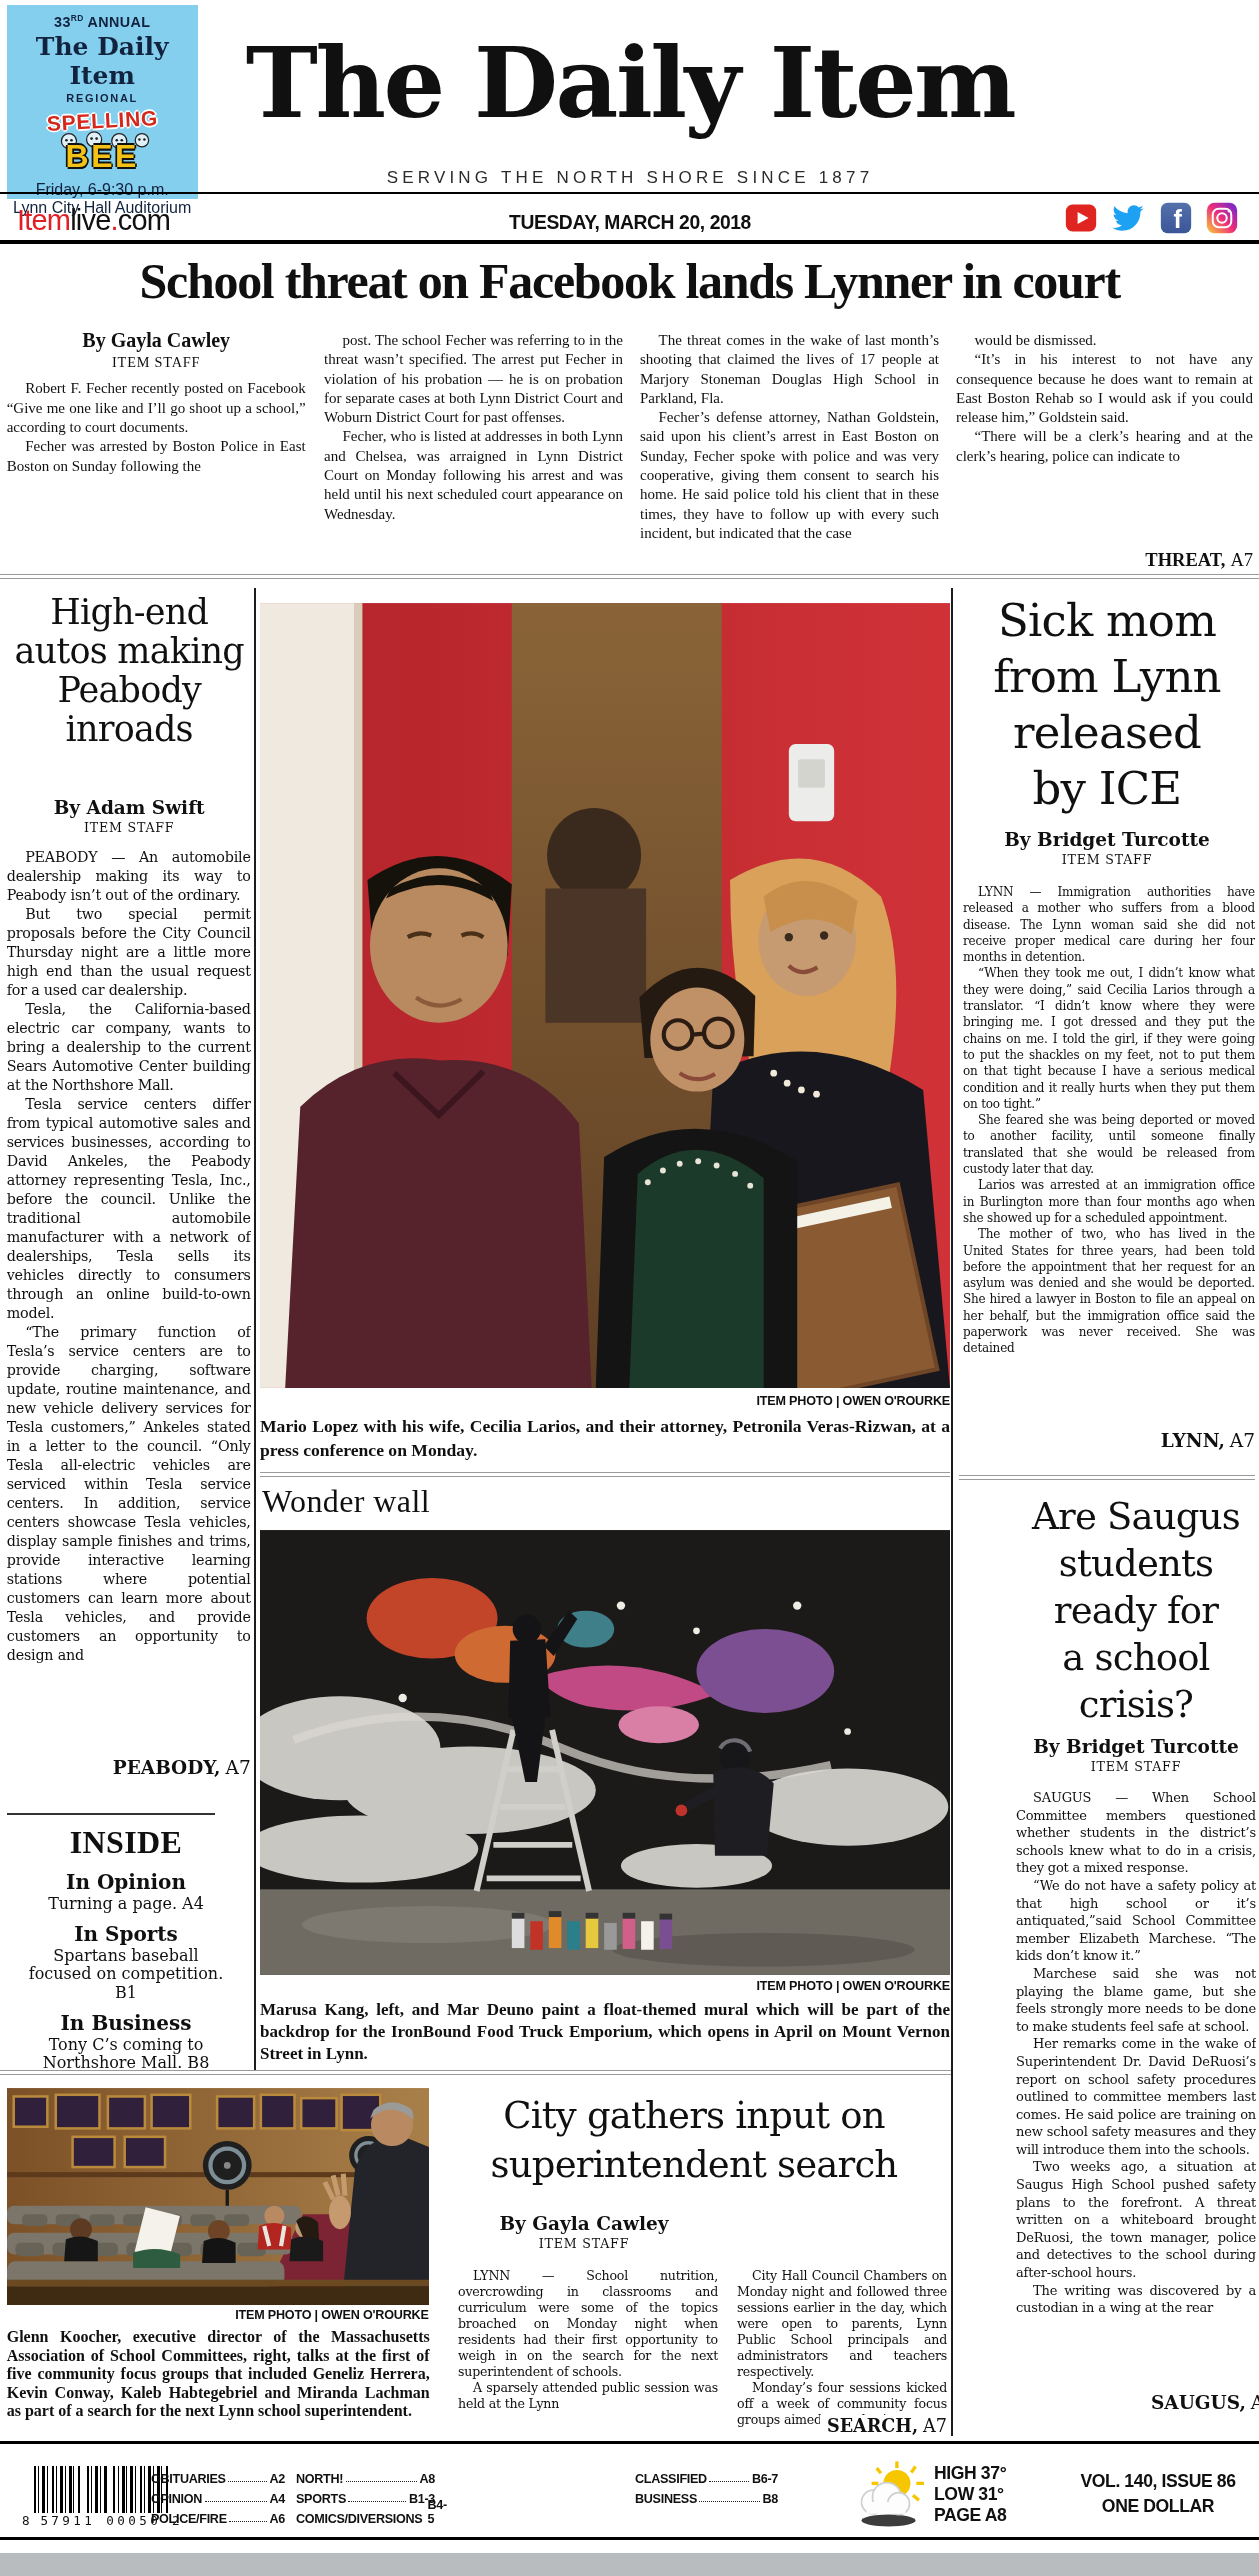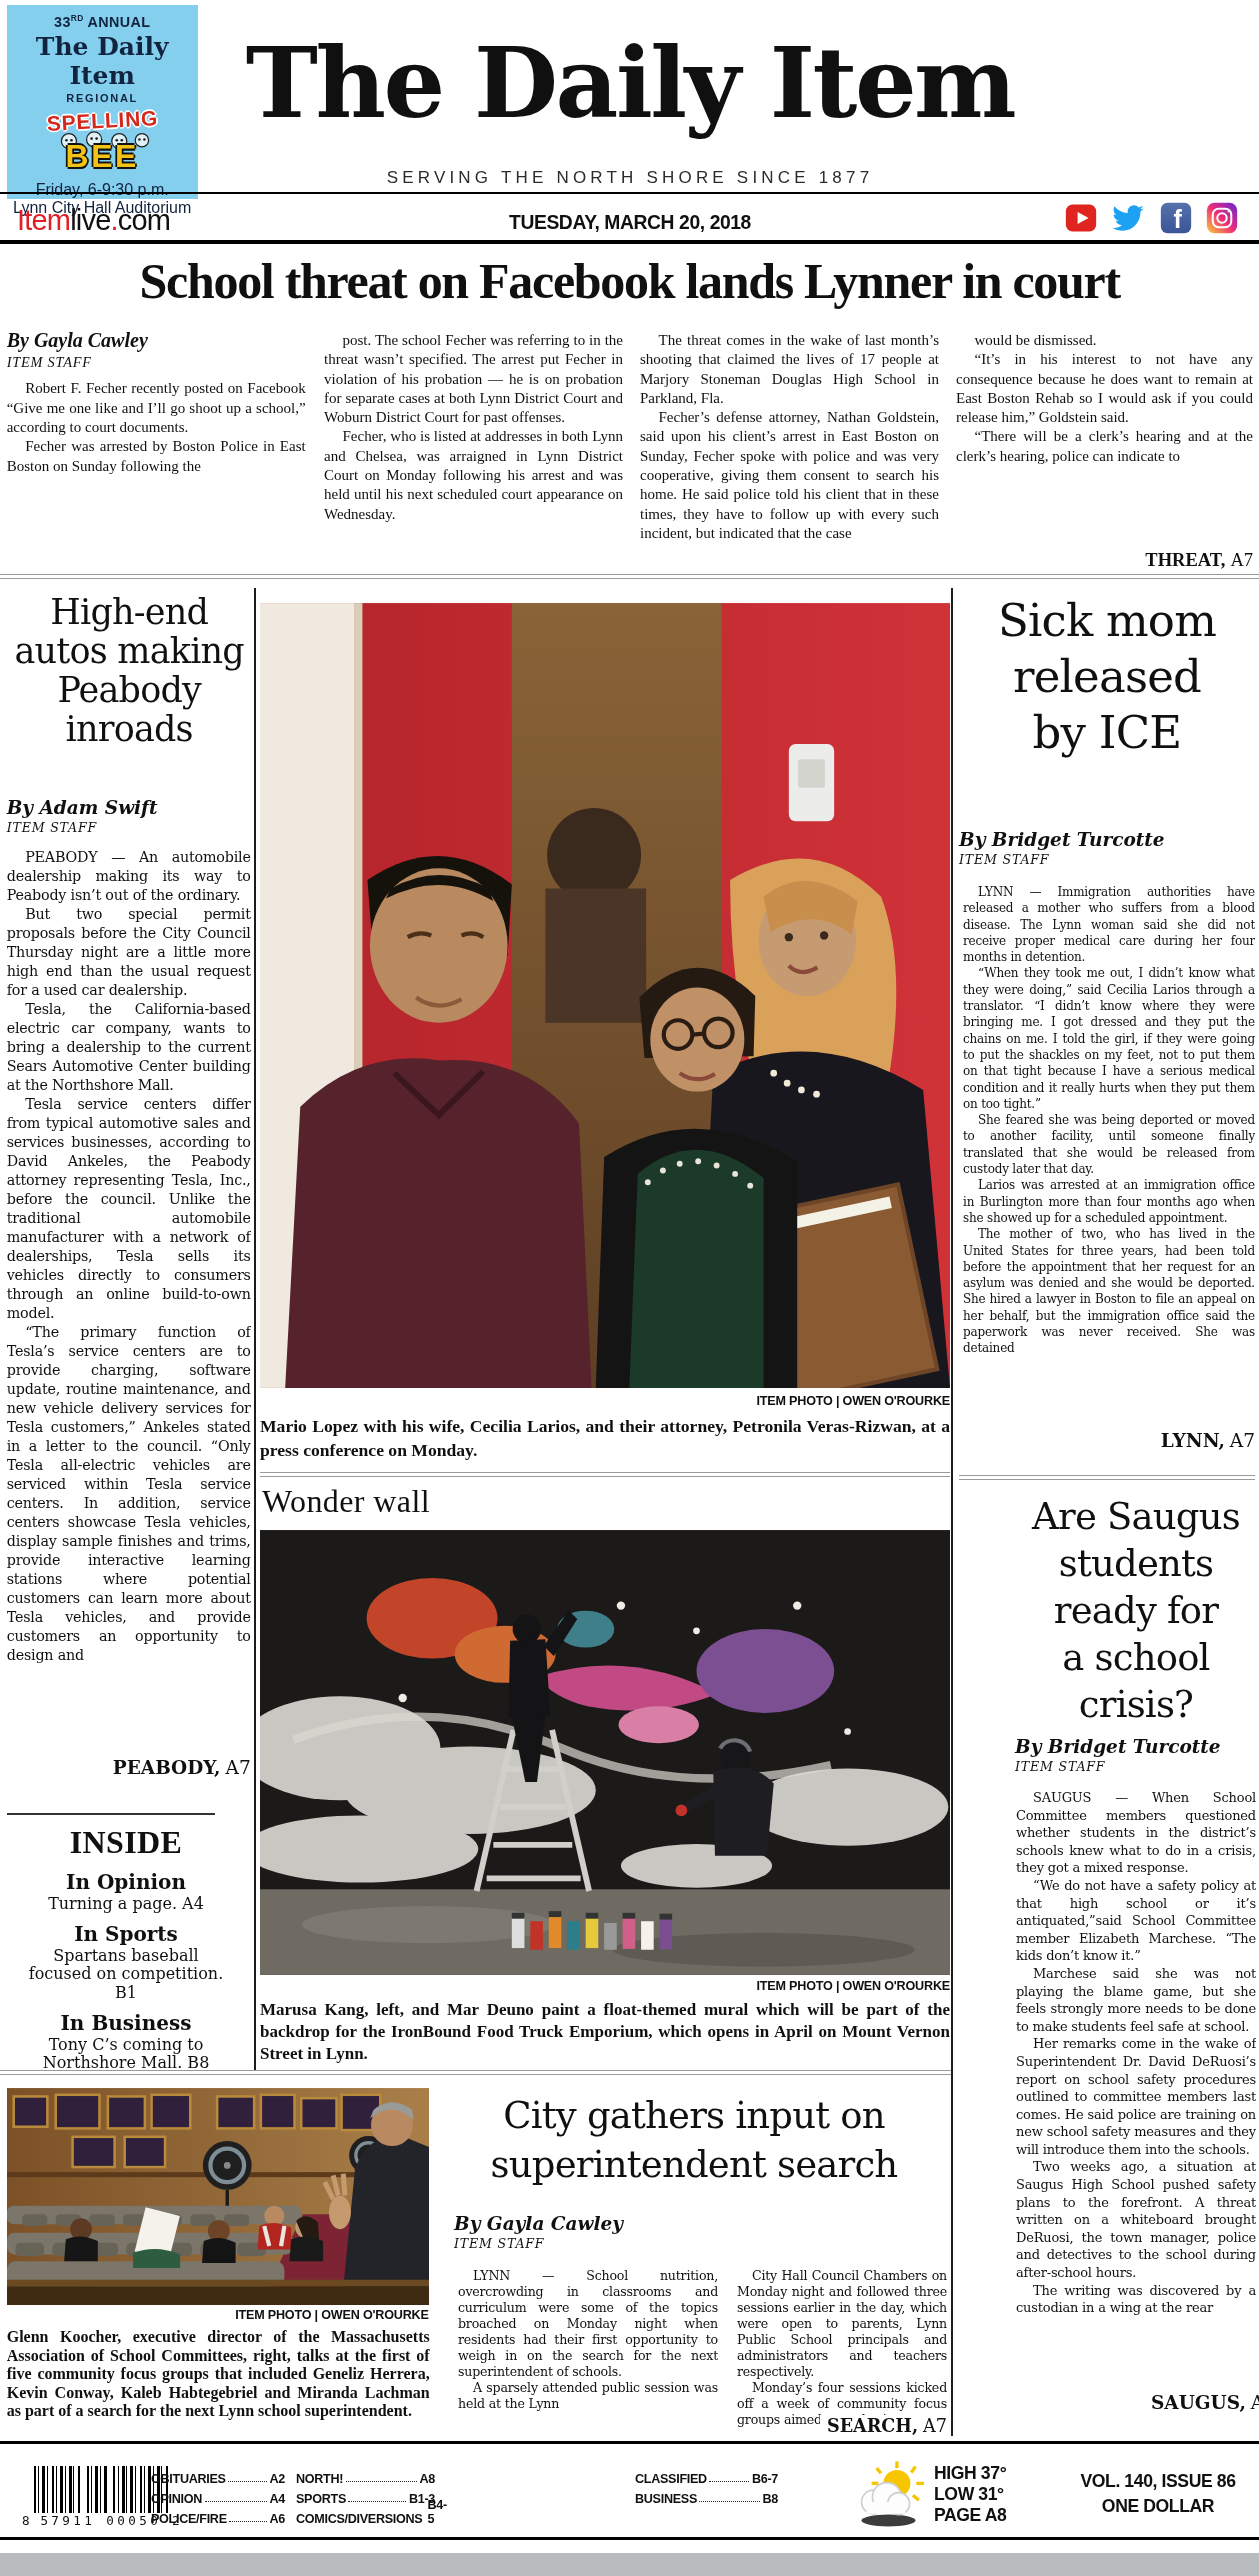--- a/index.html
+++ b/index.html
@@ -33,21 +33,21 @@
   .social{display:flex;gap:14.3px;align-items:center;}
 
   
   .hdiv{height:3.4px;border-top:0.8px solid #9a9a9a;border-bottom:0.8px solid #9a9a9a;}
   .vdiv{width:1.7px;background:#1c1c1c;}
   .thinrule{height:1.7px;background:#333;}
 
   
   .lead-headline{font-family:"Liberation Serif",serif;font-weight:bold;font-size:50px;
                  letter-spacing:-1.3px;line-height:59px;}
-  .byline{font-style:italic;}
+  .byline{text-align:center;}
   .byline .by{font-weight:bold;font-size:20px;line-height:23.5px;}
   .byline .org{font-size:14.3px;letter-spacing:0.8px;line-height:18.5px;}
   .lead-body p{margin:0;font-size:15px;line-height:19.3px;text-indent:18.5px;}
   .jump{font-weight:bold;text-align:right;font-size:18.5px;}
   .jump .jp{font-weight:normal;margin-left:5px;}
 
   
   .cent{font-family:"DejaVu Serif",serif;}
   .cent-h{font-family:"DejaVu Serif",serif;letter-spacing:-0.8px;}
   .cent-by .by{font-family:"DejaVu Serif",serif;font-weight:bold;font-size:18.5px;line-height:23px;}
@@ -353,20 +353,21 @@
         <rect x="476" y="457" width="15" height="7" fill="#333"></rect>
     </g>
   </svg>
   <div class="abs credit right" style="left:260px;top:1979px;width:690px;">ITEM PHOTO | OWEN O'ROURKE</div>
   <div class="abs caption just" style="left:260px;top:1999px;width:690px;font-size:17px;line-height:22px;">Marusa Kang, left, and Mar Deuno paint a float-themed mural which will be part of the backdrop for the IronBound Food Truck Emporium, which opens in April on Mount Vernon Street in Lynn.</div>
 
   <div class="abs vdiv" style="left:951px;top:588px;height:1848px;"></div>
 
   <div class="abs cent-h ctr" style="left:959px;top:593px;width:296px;font-size:45px;line-height:56px;">
     <div>Sick mom</div>
+    <div>from Lynn</div>
     <div>released</div>
     <div>by ICE</div>
   </div>
   <div class="abs byline cent-by" style="left:959px;top:828px;width:296px;">
     <div class="by">By Bridget Turcotte</div>
     <div class="org">ITEM STAFF</div>
   </div>
   <div class="abs cent ice-body just" style="left:963px;top:884px;width:292px;height:541px;overflow:hidden;">
     <p>LYNN — Immigration authorities have released a mother who suffers from a blood disease. The Lynn woman said she did not receive proper medical care during her four months in detention.</p>
     <p>“When they took me out, I didn’t know what they were doing,” said Cecilia Larios through a translator. “I didn’t know where they were bringing me. I got dressed and they put the chains on me. I told the girl, if they were going to put the shackles on my feet, not to put them on that tight because I have a serious medical condition and it really hurts when they put them on too tight.”</p>

